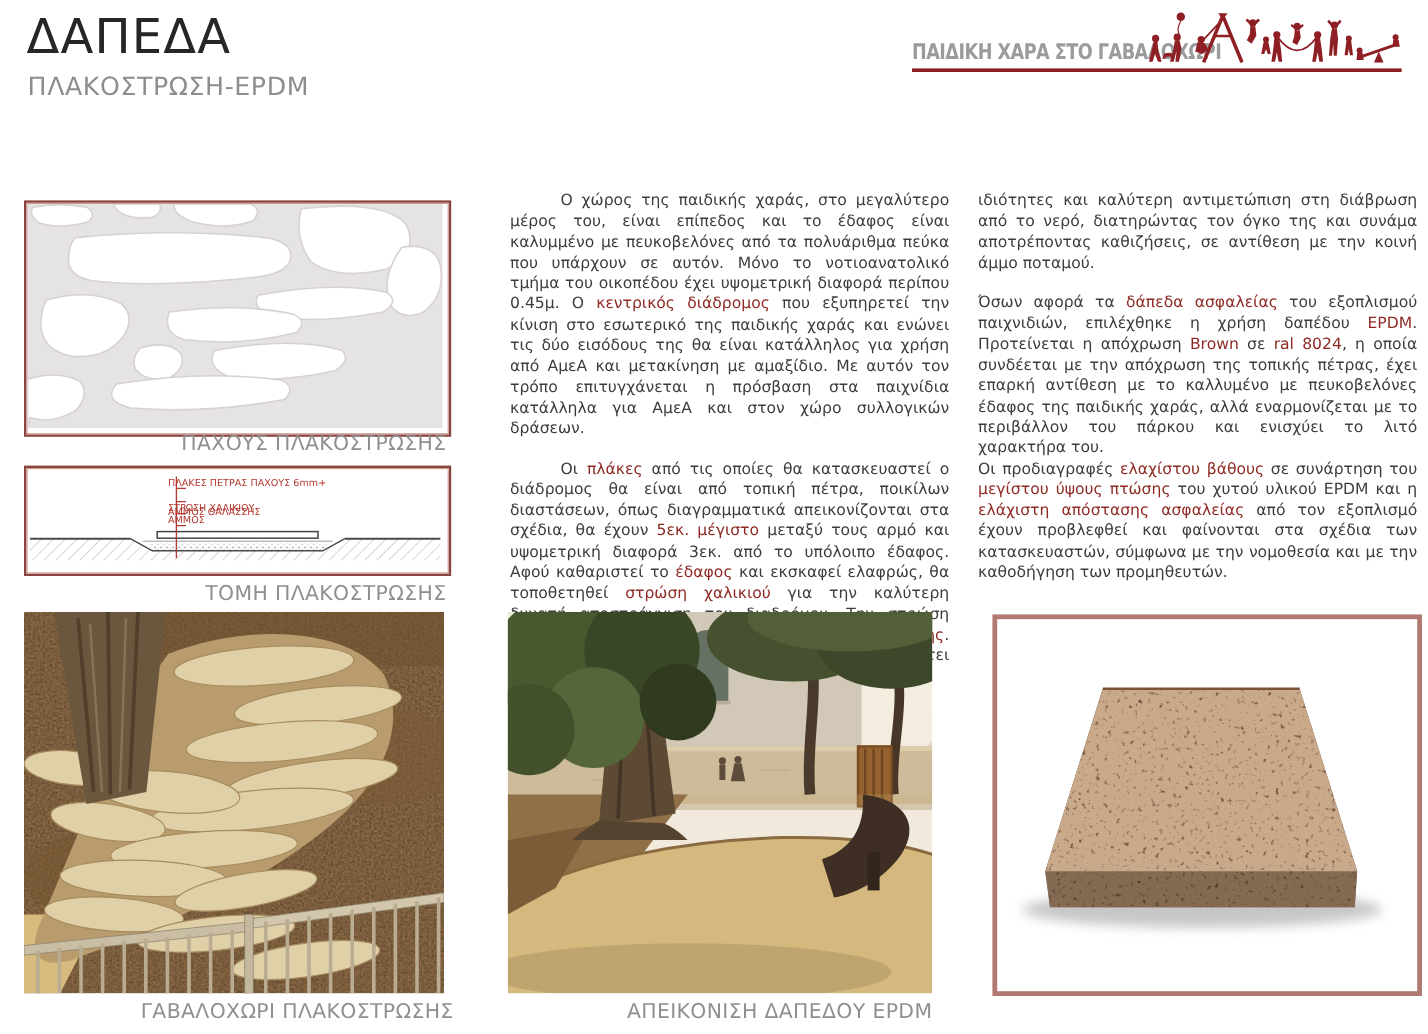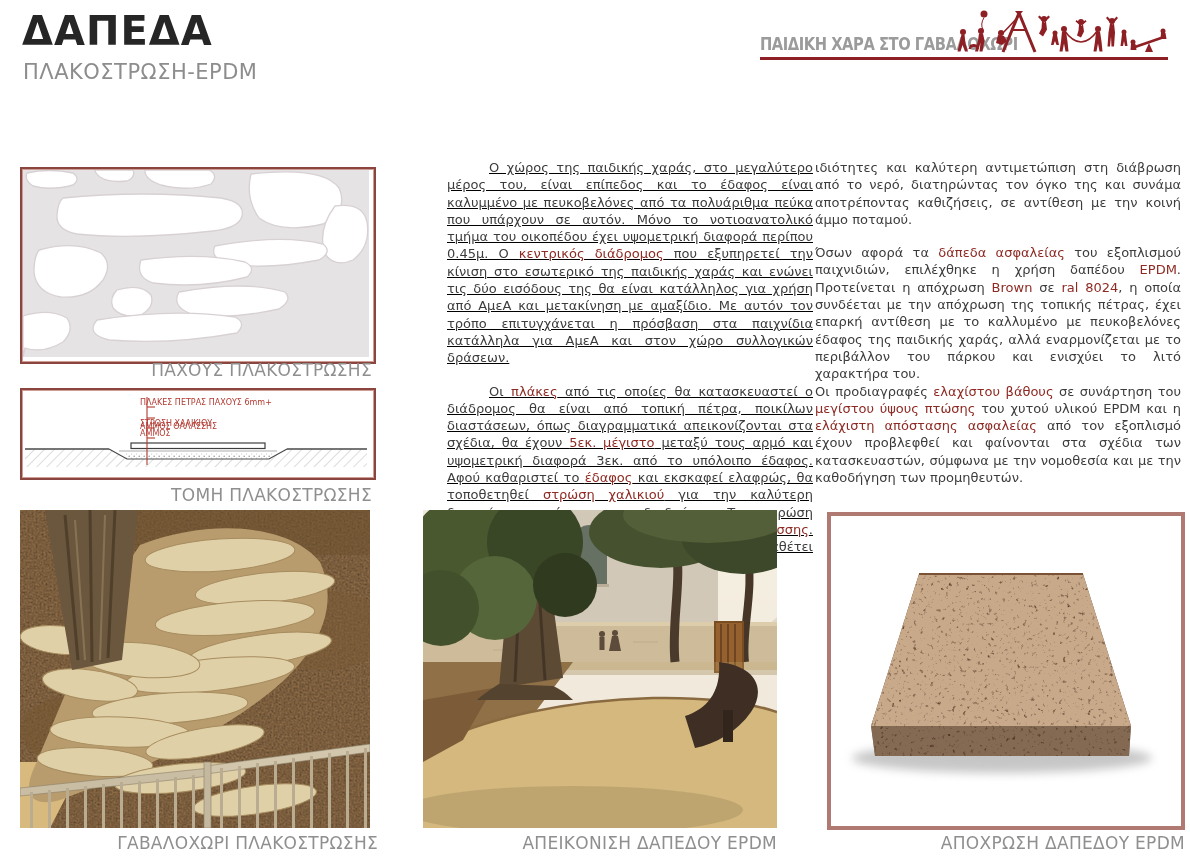--- a/index.html
+++ b/index.html
@@ -1,20 +1,20 @@
 <!DOCTYPE html>
 <html style="--hl: #8e2a23;"><head>
 <meta charset="utf-8">
 <style>
   html,body{margin:0;padding:0;background:#ffffff;}
   .sheet{position:relative;width:1190px;height:862px;background:#fff;
          font-family:"DejaVu Sans","Liberation Sans",sans-serif;overflow:hidden;}
 
   
-  .page-title{position:absolute;left:22px;top:8px;font-size:40px;font-weight:bold;
+  .page-title{position:absolute;left:22px;top:8px;font-size:40px;font-weight:normal;
               color:#262626;letter-spacing:1px;}
   .page-subtitle{position:absolute;left:23px;top:60px;font-size:21px;color:#8d8d8d;
                  letter-spacing:.5px;}
 
   
   .logo{position:absolute;left:760px;top:10px;width:408px;height:50px;}
   .logo-text{position:absolute;left:0;bottom:6px;font-size:16px;font-weight:bold;
              color:#9b9b9b;letter-spacing:-0.5px;white-space:nowrap;transform:scale(.92,1.12);
              transform-origin:left bottom;}
   .logo-art{position:absolute;right:0;bottom:2px;}
@@ -32,21 +32,21 @@
 
   
   .section-labels span{position:absolute;font-size:8px;color:#b23a31;white-space:nowrap;text-align:center;}
   .sl0{left:140px;top:398px;}
   .sl1{left:140px;top:422px;}
   .sl2{left:140px;top:419px;}
   .sl3{left:140px;top:429px;}
 
   
   .textcol{position:absolute;top:159px;width:366px;}
-  .col1{left:447px;text-decoration:underline;}
+  .col1{left:425px;}
   .col2{left:815px;}
   .body-par{margin:0;text-align:justify;font-size:13px;line-height:17.3px;color:#3c3c3c;}
   .indent{text-indent:42px;}
   .gap{margin-top:16px;}
   .hl{color:var(--hl,#8e2a23);}
 
   
   .img-box{position:absolute;top:510px;height:318px;overflow:hidden;}
   .img-left{left:20px;width:350px;}
   .img-mid{left:423px;width:354px;}
@@ -345,15 +345,14 @@
         </filter>
       </defs>
       <ellipse cx="171" cy="242" rx="150" ry="15" fill="#8f8f8f" opacity="0.5" filter="url(#soft)"></ellipse>
       <polygon points="40,210 300,210 298,240 44,240" fill="#3f2a1b"></polygon>
       <polygon points="40,210 300,210 298,240 44,240" fill="#ffffff" filter="url(#grain)" opacity="0.5"></polygon>
       <polygon points="88,58 252,58 300,210 40,210" fill="#5c3a26"></polygon>
       <polygon points="88,58 252,58 300,210 40,210" fill="#ffffff" filter="url(#grain)"></polygon>
       <line x1="88" y1="58" x2="252" y2="58" stroke="#7a5236" stroke-width="2"></line>
     </svg>
   </div>
-  <div class="cap cap-center bottom-cap" style="left:827px;width:358px;">ΑΠΟΧΡΩΣΗ ΔΑΠΕΔΟΥ EPDM</div>
 
 </div>
 
 </body></html>

